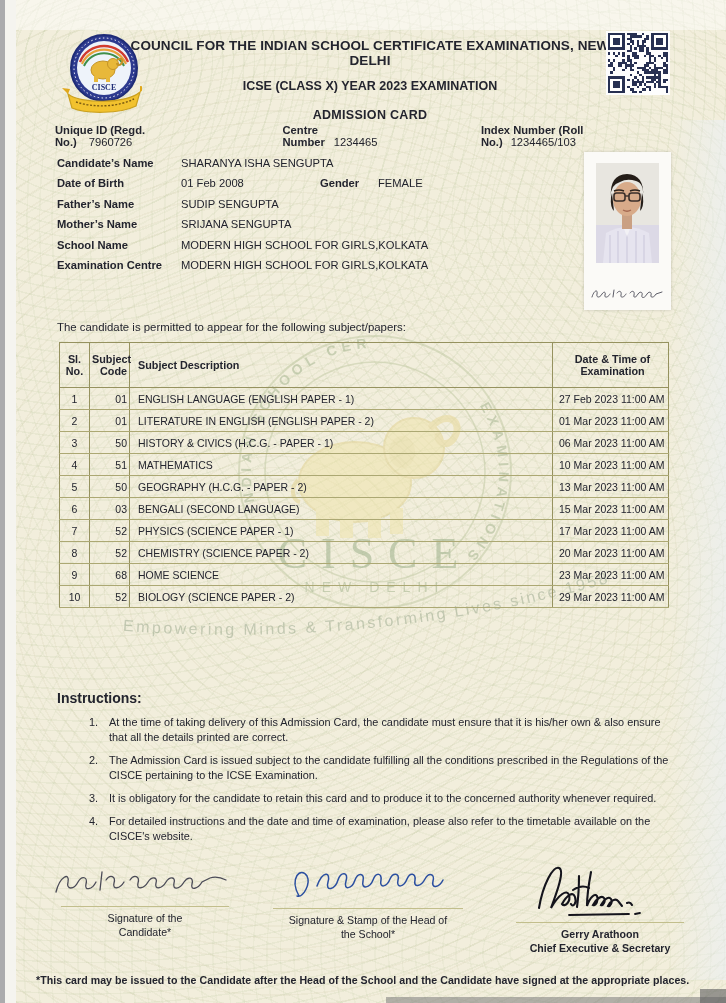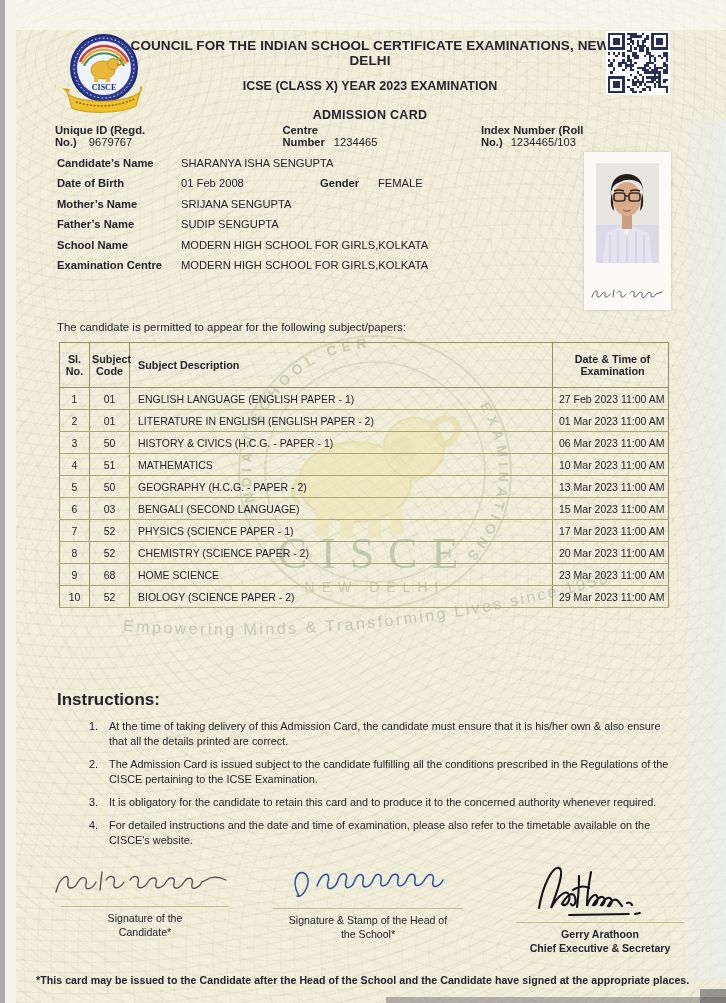--- a/index.html
+++ b/index.html
@@ -57,29 +57,29 @@
   .wm { position:absolute; left:92px; top:330px; width:566px; height:336px; pointer-events:none; }
 
   
   table.subjects { position:absolute; left:59px; top:342px; width:609px; border-collapse:collapse;
                    table-layout:fixed; background:transparent; }
   table.subjects th, table.subjects td { border:1px solid #96925f; }
   table.subjects td { border-color:#aca873; border-left-color:#96925f; border-right-color:#96925f; }
   table.subjects th { font-size:10.8px; font-weight:bold; padding:10px 2px; height:38px; vertical-align:middle; }
   table.subjects td { font-size:10.5px; padding:0 2px; height:22px; vertical-align:middle; }
   .c-sl   { width:30px;  text-align:center; }
-  .c-code { width:40px;  text-align:center; }
+  .c-code { width:40px;  text-align:right; }
   .c-desc { width:423px; text-align:left; padding-left:8px !important; }
   .c-date { width:116px; text-align:left; padding-left:6px !important; }
   th.c-desc { padding-left:8px !important; }
   th.c-date { text-align:center; }
 
   
   .instructions { position:absolute; left:57px; top:690px; width:614px; }
-  .instructions h3 { font-size:17px; font-weight:bold; margin-bottom:9px; }
+  .instructions h3 { font-size:14px; font-weight:bold; margin-bottom:9px; }
   .instructions ol { list-style:decimal; padding-left:44px; }
   .instructions li { font-size:10.9px; line-height:15px; margin-bottom:8px; padding-left:8px; }
 
   
   .sigs { position:absolute; left:0; top:862px; width:726px; height:110px; }
   .sig-col { position:absolute; text-align:center; }
   .sig-col .rule { border-top:1.2px solid #c2be8c; margin:2px auto 4px auto; }
   .sig-col .lbl { font-size:10.6px; line-height:14px; }
   .sig-col .lbl b { font-weight:bold; }
   .sc1 { left:30px;  width:230px; }
@@ -333,21 +333,21 @@
         <rect x="19" y="1" width="5" height="5" fill="#ffffff"></rect>
         <rect x="20" y="2" width="3" height="3" fill="#273052"></rect>
         <rect x="0" y="18" width="7" height="7" fill="#273052"></rect>
         <rect x="1" y="19" width="5" height="5" fill="#ffffff"></rect>
         <rect x="2" y="20" width="3" height="3" fill="#273052"></rect>
       </svg>
   </div>
 
   <div class="id-row">
     <div class="g1">
-      <b>Unique ID (Regd. No.)</b><span class="val">9679767</span>
+      <b>Unique ID (Regd. No.)</b><span class="val">7960726</span>
     </div>
     <div class="g2">
       <b>Centre Number</b><span class="val">1234465</span>
     </div>
     <div class="g3">
       <b>Index Number (Roll No.)</b><span class="val">1234465/103</span>
     </div>
   </div>
 
   <div class="cand">
@@ -355,26 +355,26 @@
       <span class="lab">Candidate’s Name</span>
       <span class="val">SHARANYA ISHA SENGUPTA</span>
     </div>
     <div class="row">
       <span class="lab">Date of Birth</span>
       <span class="val">01 Feb 2008</span>
       <span class="gen-lab">Gender</span>
       <span class="gen-val">FEMALE</span>
     </div>
     <div class="row">
+      <span class="lab">Father’s Name</span>
+      <span class="val">SUDIP SENGUPTA</span>
+    </div>
+    <div class="row">
       <span class="lab">Mother’s Name</span>
       <span class="val">SRIJANA SENGUPTA</span>
-    </div>
-    <div class="row">
-      <span class="lab">Father’s Name</span>
-      <span class="val">SUDIP SENGUPTA</span>
     </div>
     <div class="row">
       <span class="lab">School Name</span>
       <span class="val">MODERN HIGH SCHOOL FOR GIRLS,KOLKATA</span>
     </div>
     <div class="row">
       <span class="lab">Examination Centre</span>
       <span class="val">MODERN HIGH SCHOOL FOR GIRLS,KOLKATA</span>
     </div>
   </div>

